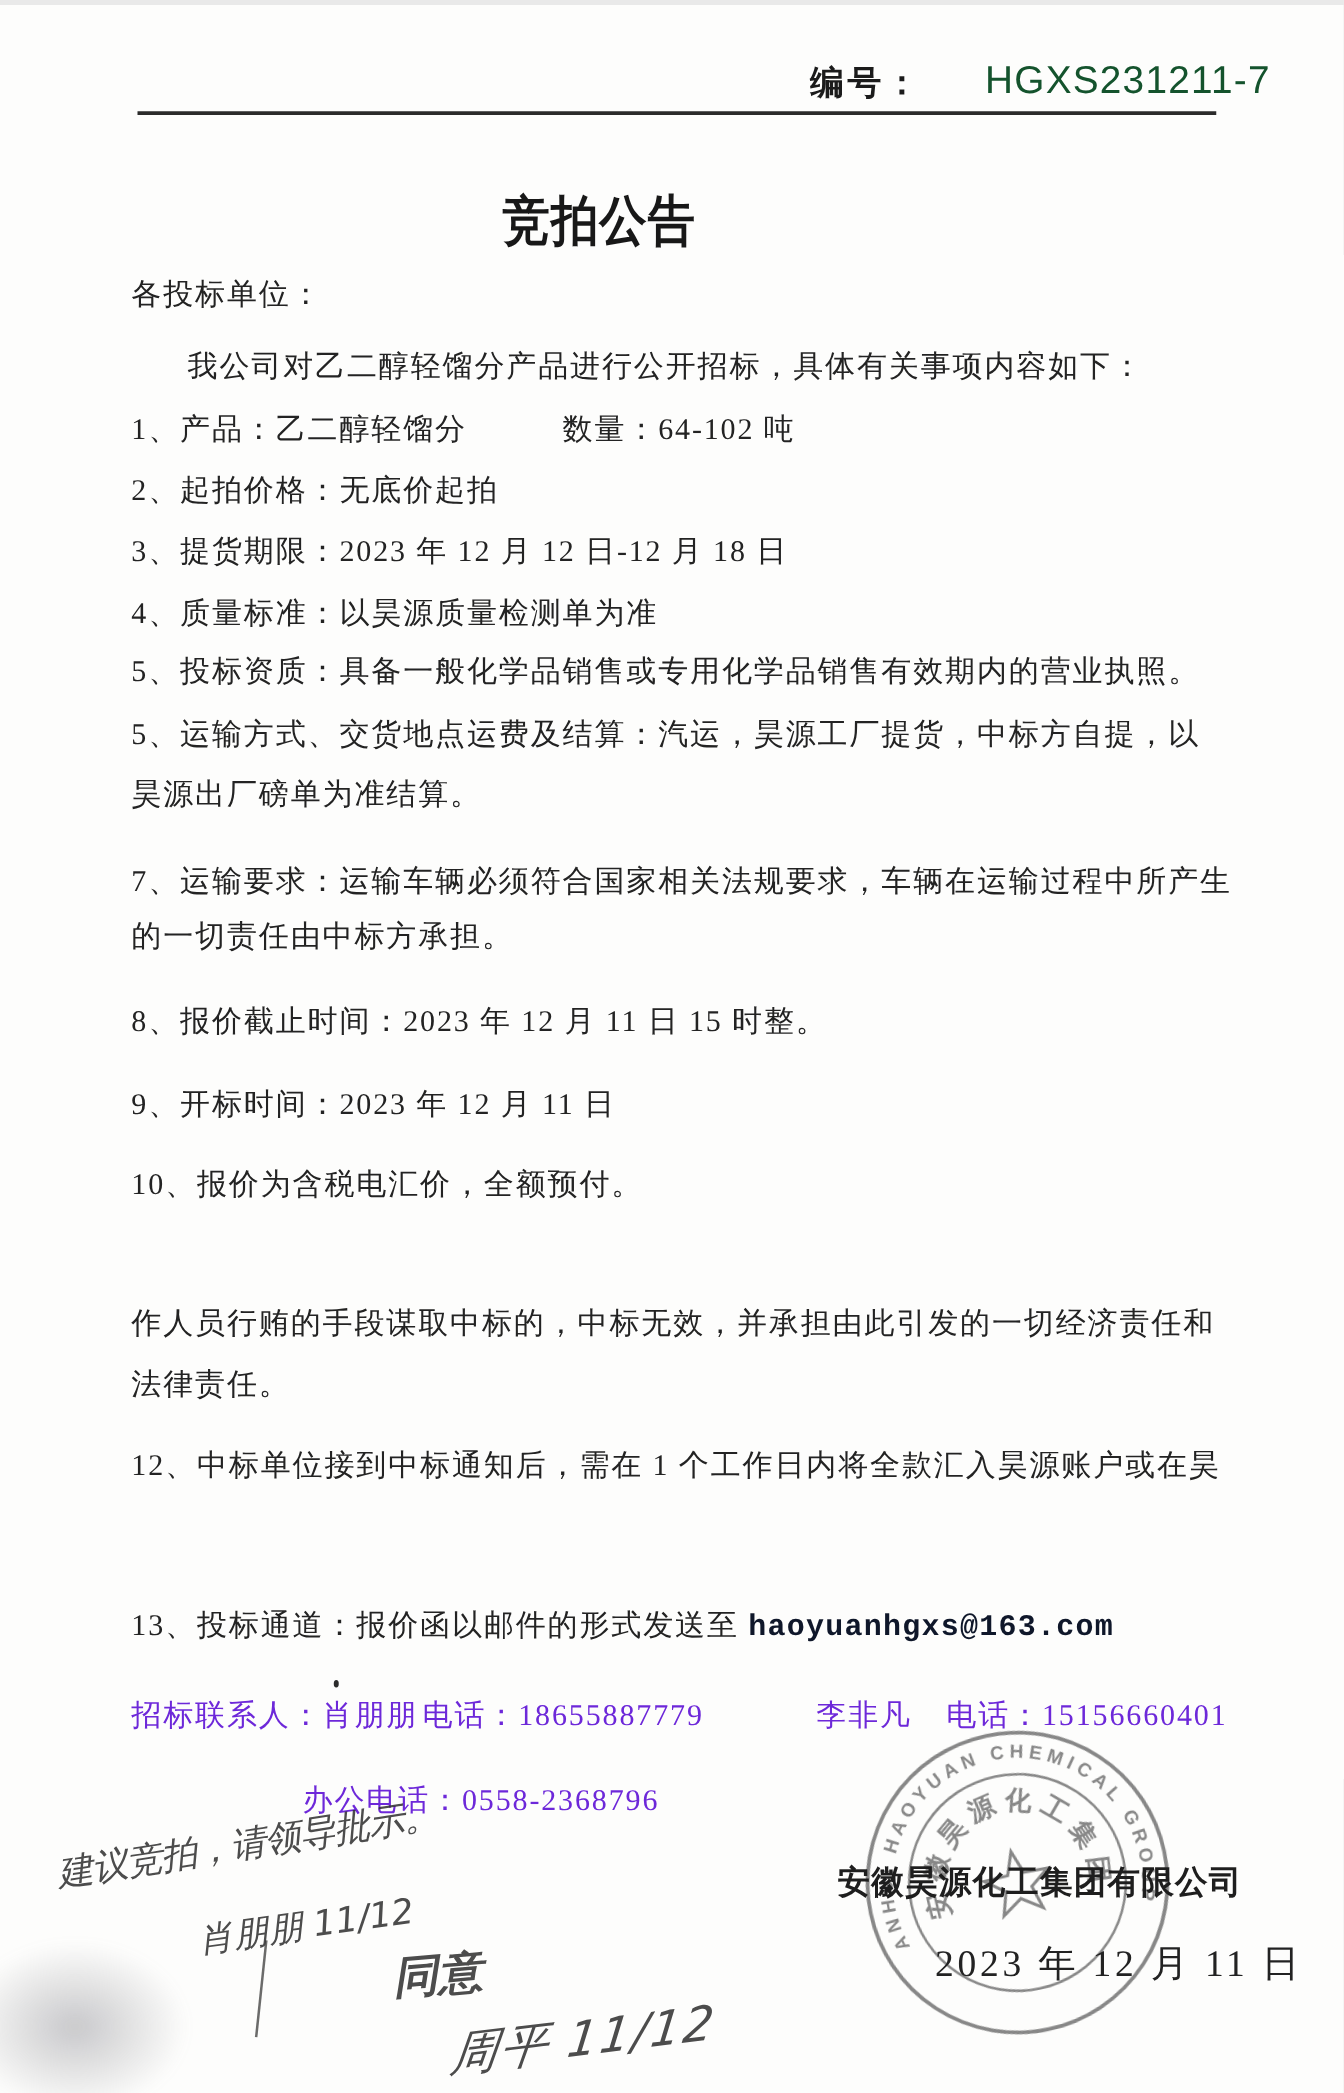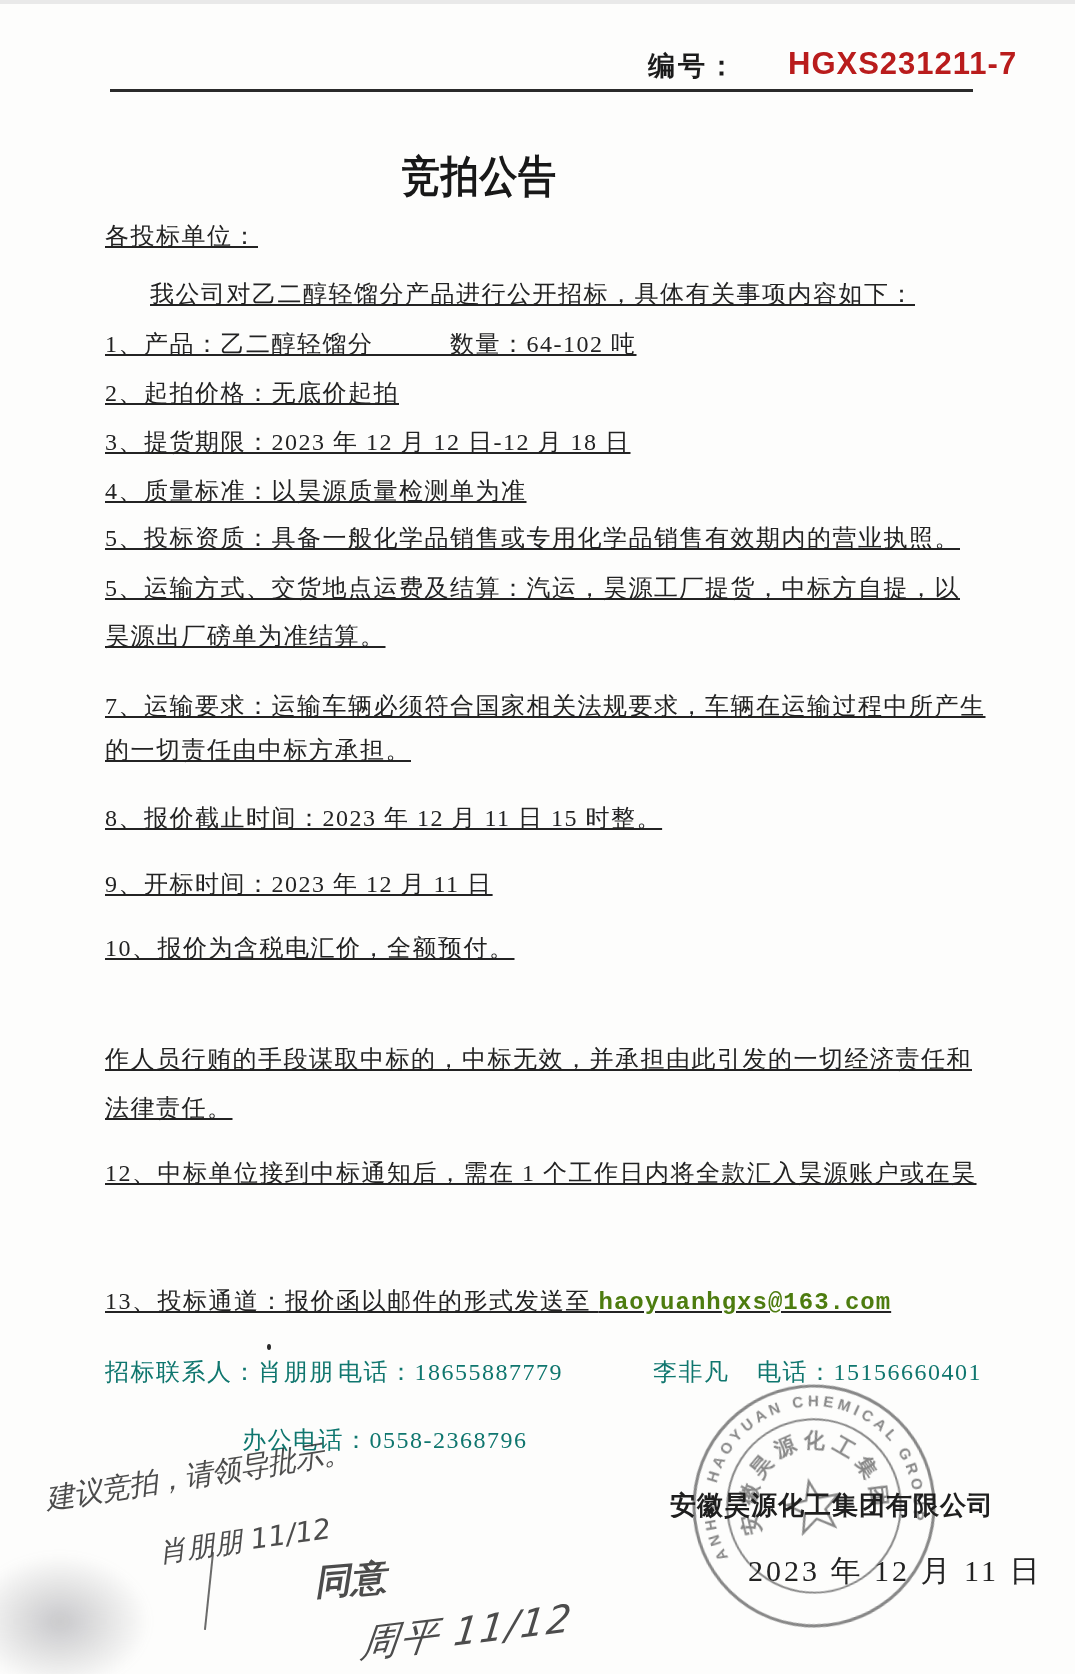--- a/index.html
+++ b/index.html
@@ -15,47 +15,47 @@
   
   .doc-no-label{
     position:absolute;left:648px;top:44px;
     font-family:"Liberation Sans","DejaVu Sans",sans-serif;
     font-weight:700;font-size:27px;letter-spacing:3px;color:#1b1b1b;
     white-space:nowrap;
   }
   .doc-no-value{
     position:absolute;left:788px;top:42px;
     font-family:"Liberation Sans","DejaVu Sans",sans-serif;
-    font-weight:700;font-size:31px;letter-spacing:1px;color:#b91c1c;
+    font-weight:400;font-size:31px;letter-spacing:1px;color:#14532d;
     white-space:nowrap;
   }
   .head-rule{
     position:absolute;left:110px;top:85px;width:863px;height:3px;
     background:#2b2b2b;
   }
   
   .doc-title{
     position:absolute;left:402px;top:144px;
     font-weight:700;font-size:43px;letter-spacing:1px;color:#181818;
     transform:scaleX(0.88);transform-origin:left top;
     white-space:nowrap;
   }
   
   .line{
     position:absolute;left:105px;
     font-size:24px;letter-spacing:1.5px;line-height:1.2;
-    color:#232323;white-space:nowrap;text-decoration:underline;
+    color:#232323;white-space:nowrap;
   }
   .indent{left:150px;}
   .email{
     font-family:"Liberation Mono","DejaVu Sans Mono",monospace;
-    font-size:24px;letter-spacing:1px;font-weight:700;color:#4d7c0f;
+    font-size:24px;letter-spacing:1px;font-weight:700;color:#0f172a;
   }
   
-  .seg{position:absolute;font-size:24px;letter-spacing:1.5px;color:#0f766e;white-space:nowrap;}
+  .seg{position:absolute;font-size:24px;letter-spacing:1.5px;color:#6d28d9;white-space:nowrap;}
   
   .company-line{
     position:absolute;left:670px;top:1484px;
     font-size:26px;letter-spacing:1px;font-weight:600;color:#1e1e1e;
     white-space:nowrap;z-index:5;
   }
   .date-line{
     position:absolute;left:748px;top:1547px;
     font-size:30px;letter-spacing:3px;color:#222;white-space:nowrap;z-index:5;
   }

